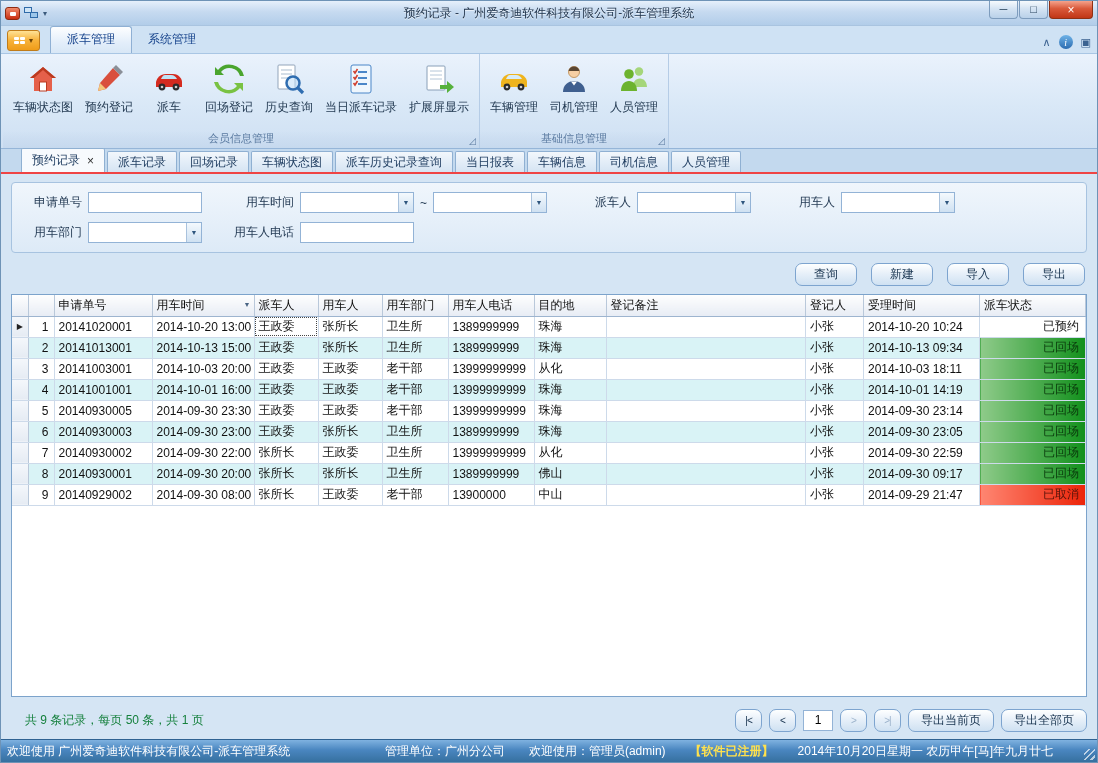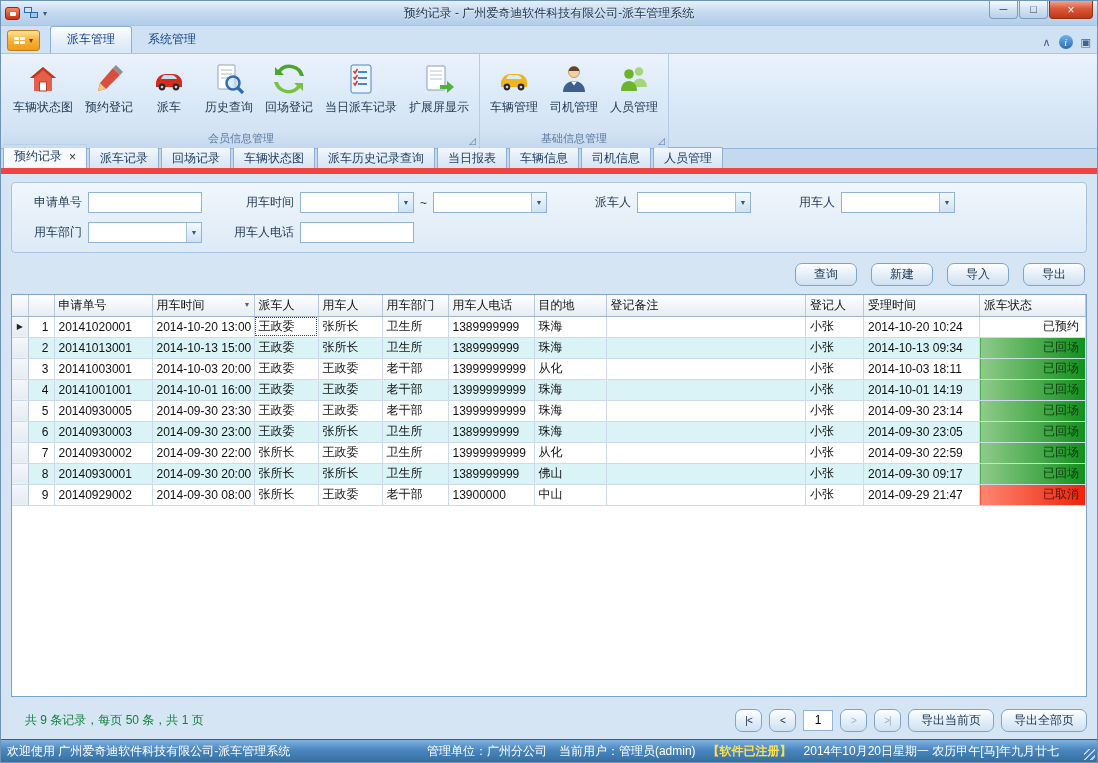--- a/index.html
+++ b/index.html
@@ -41,21 +41,21 @@
   .rgroup { display:flex; flex-direction:column; border-right:1px solid #b5cce6; }
   .ritems { flex:1; display:flex; align-items:flex-start; padding:5px 4px 0; }
   .ritem { min-width:60px; display:flex; flex-direction:column; align-items:center; gap:4px; padding:4px 6px; border-radius:3px; cursor:default; }
   .ricon { width:32px; height:32px; display:block; }
   .ricon svg { width:32px; height:32px; display:block; }
   .rtext { font-size:12px; color:#243b53; white-space:nowrap; }
   .rglabel { height:17px; display:flex; align-items:flex-start; justify-content:center; position:relative; color:#5a7aa0; font-size:11px; background:linear-gradient(rgba(255,255,255,0),#c6d9ee); }
   .rlaunch { position:absolute; right:3px; bottom:2px; font-size:9px; color:#5a7aa0; line-height:1; cursor:default; }
 
   
-  .doctabs { height:25px; flex:0 0 25px; background:#c3d9ee; display:flex; align-items:flex-end; padding:0 2px; border-bottom:6px solid #ef4444; }
+  .doctabs { height:25px; flex:0 0 25px; background:#c3d9ee; display:flex; align-items:flex-end; padding:0 20px; border-bottom:2px solid #ef4444; }
   .dtab { height:21px; padding:0 10px; margin-right:2px; border:1px solid #8fb0d2; border-bottom:none; border-radius:2px 2px 0 0; background:linear-gradient(#f2f7fc,#d5e4f3); color:#1c3a5e; display:flex; align-items:center; gap:7px; white-space:nowrap; cursor:default; }
   .dtab.active { height:24px; background:#f7fafd; }
   .dtab .x { color:#333; font-size:12px; line-height:1; }
 
   
   .content { flex:1 1 auto; min-height:0; background:#d5e5f4; padding:8px 10px 4px; display:flex; flex-direction:column; }
 
   .filter-panel { border:1px solid #a7c3e0; border-radius:4px; background:linear-gradient(#f0f6fc,#ddeaf7); padding:9px 8px; display:flex; flex-direction:column; gap:9px; }
   .frow { display:flex; align-items:center; }
   .flabel { text-align:right; margin-right:6px; color:#1f3650; white-space:nowrap; }
@@ -90,21 +90,21 @@
   
   .pager { flex:0 0 30px; display:flex; align-items:center; margin-top:8px; }
   .pager-summary { color:#15803d; padding-left:14px; }
   .pager-controls { margin-left:auto; display:flex; align-items:center; gap:7px; }
   .pbtn { width:27px; min-width:27px; padding:0; font-size:10px; letter-spacing:-1px; }
   .pbtn.disabled { color:#9db4cc; }
   .pagebox { width:30px; height:21px; border:1px solid #93b3d6; background:#fff; display:flex; align-items:center; justify-content:center; }
 
   
   .statusbar { height:23px; flex:0 0 23px; background:linear-gradient(#7fb2e0,#4a86c0 45%,#36709f); display:flex; align-items:center; color:#fff; padding:0 14px 0 6px; position:relative; border-top:1px solid #2f6292; }
-  .sb-right { margin-left:auto; display:flex; align-items:center; gap:12px; margin-right:24px; }
+  .sb-right { margin-left:auto; display:flex; align-items:center; gap:24px; margin-right:30px; }
   .license { color:#ffe14d; font-weight:bold; cursor:default; }
   .grip { position:absolute; right:2px; bottom:2px; width:11px; height:11px; background:repeating-linear-gradient(135deg, transparent 0 3px, rgba(255,255,255,.65) 3px 4.5px); }
 </style>
 </head>
 <body>
 
 <div class="window">
 
   <div class="titlebar">
     <div class="qat">
@@ -176,38 +176,38 @@
                 <circle cx="23" cy="24" r="3.4" fill="#2b2b2b"></circle>
                 <circle cx="9" cy="24" r="1.3" fill="#cfcfcf"></circle>
                 <circle cx="23" cy="24" r="1.3" fill="#cfcfcf"></circle>
               </svg>
             </span>
             <span class="rtext">派车</span>
           </div>
           <div class="ritem">
             <span class="ricon">
               <svg viewBox="0 0 32 32">
+                <path d="M27 13A11 11 0 0 0 8 9l3 3H2V4l3 3a15 15 0 0 1 26 6z" fill="#4aa52e"></path>
+                <path d="M5 19a11 11 0 0 0 19 4l-3-3h9v8l-3-3A15 15 0 0 1 1 19z" fill="#79c243"></path>
+              </svg>
+            </span>
+            <span class="rtext">回场登记</span>
+          </div>
+          <div class="ritem">
+            <span class="ricon">
+              <svg viewBox="0 0 32 32">
                 <rect x="5" y="2" width="17" height="24" rx="1" fill="#fff" stroke="#93a5ba"></rect>
                 <line x1="8" y1="7" x2="19" y2="7" stroke="#a9bccf"></line>
                 <line x1="8" y1="11" x2="19" y2="11" stroke="#a9bccf"></line>
                 <line x1="8" y1="15" x2="15" y2="15" stroke="#a9bccf"></line>
                 <circle cx="20" cy="20" r="6.5" fill="rgba(190,220,245,.55)" stroke="#2f6db0" stroke-width="2.5"></circle>
                 <line x1="25" y1="25" x2="30" y2="30" stroke="#2f6db0" stroke-width="3.2"></line>
               </svg>
             </span>
             <span class="rtext">历史查询</span>
-          </div>
-          <div class="ritem">
-            <span class="ricon">
-              <svg viewBox="0 0 32 32">
-                <path d="M27 13A11 11 0 0 0 8 9l3 3H2V4l3 3a15 15 0 0 1 26 6z" fill="#4aa52e"></path>
-                <path d="M5 19a11 11 0 0 0 19 4l-3-3h9v8l-3-3A15 15 0 0 1 1 19z" fill="#79c243"></path>
-              </svg>
-            </span>
-            <span class="rtext">回场登记</span>
           </div>
           <div class="ritem">
             <span class="ricon">
               <svg viewBox="0 0 32 32">
                 <rect x="6" y="2" width="20" height="28" rx="2" fill="#eef6fd" stroke="#4a86c8"></rect>
                 <line x1="13" y1="9" x2="22" y2="9" stroke="#4a86c8" stroke-width="2"></line>
                 <line x1="13" y1="15" x2="22" y2="15" stroke="#4a86c8" stroke-width="2"></line>
                 <line x1="13" y1="21" x2="22" y2="21" stroke="#4a86c8" stroke-width="2"></line>
                 <path d="M8.5 8l1.5 2 2.5-4" stroke="#d04030" stroke-width="1.6" fill="none"></path>
                 <path d="M8.5 14l1.5 2 2.5-4" stroke="#d04030" stroke-width="1.6" fill="none"></path>
@@ -541,20 +541,20 @@
         <button class="btn">导出全部页</button>
       </div>
     </div>
 
   </div>
 
   <div class="statusbar">
     <span>欢迎使用 广州爱奇迪软件科技有限公司-派车管理系统</span>
     <div class="sb-right">
       <span>管理单位：广州分公司</span>
-      <span>当前用户：管理员(admin)</span>
+      <span>欢迎使用：管理员(admin)</span>
       <span class="license">【软件已注册】</span>
       <span>2014年10月20日星期一 农历甲午[马]年九月廿七</span>
     </div>
     <span class="grip"></span>
   </div>
 
 </div>
 
 </body></html>

